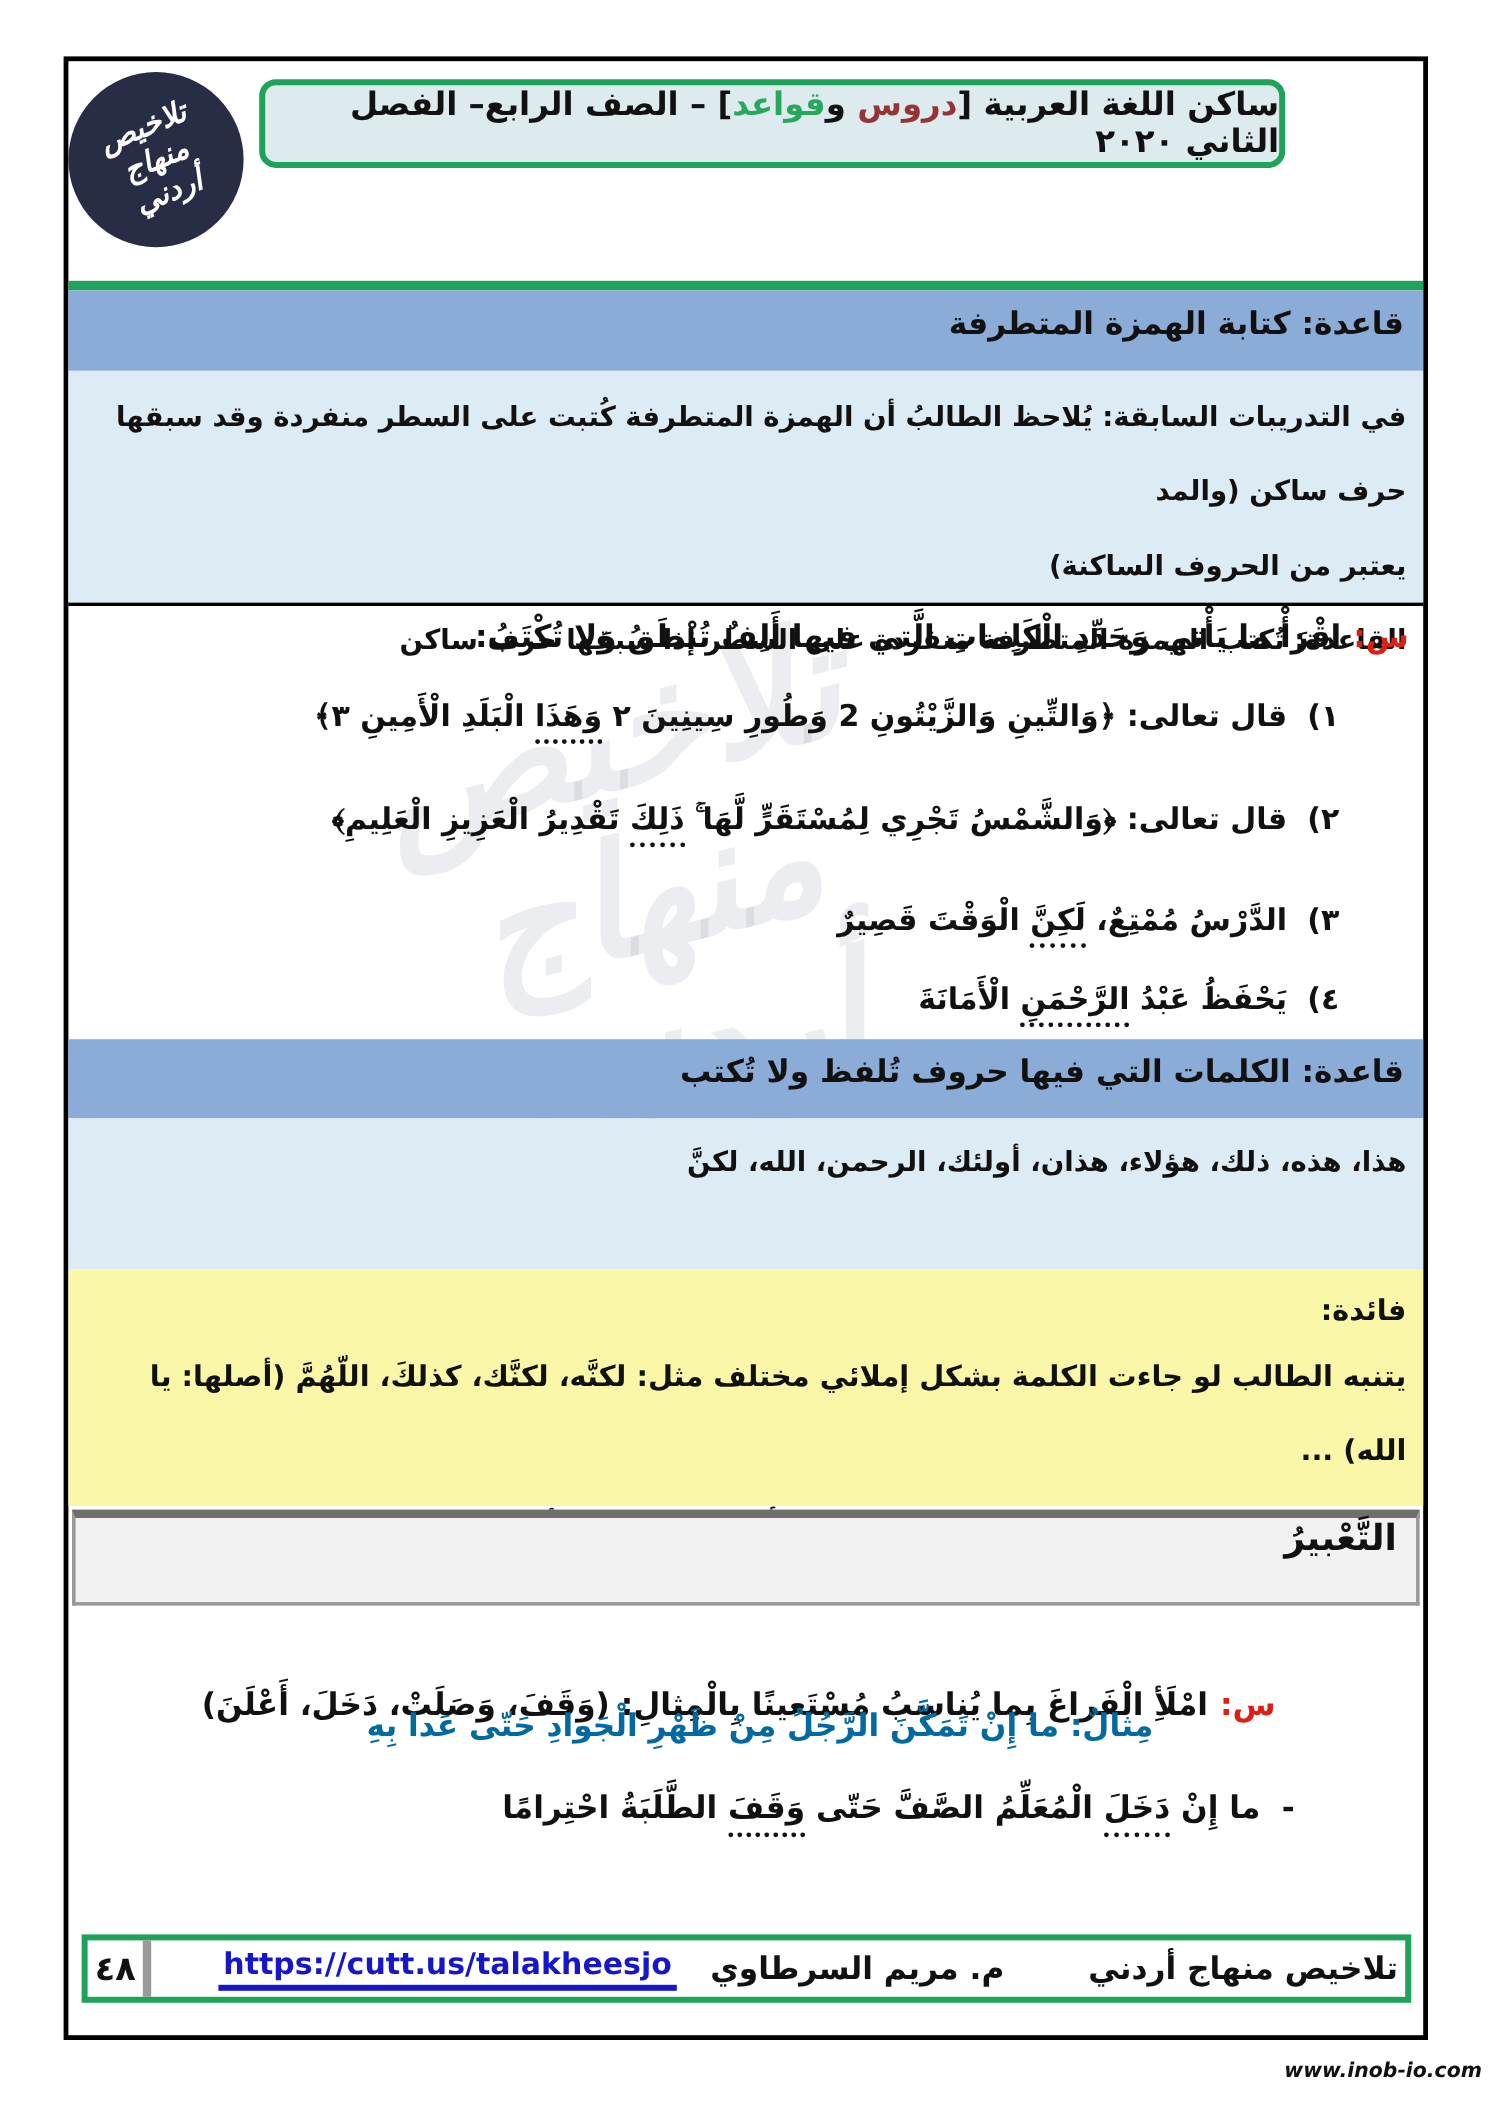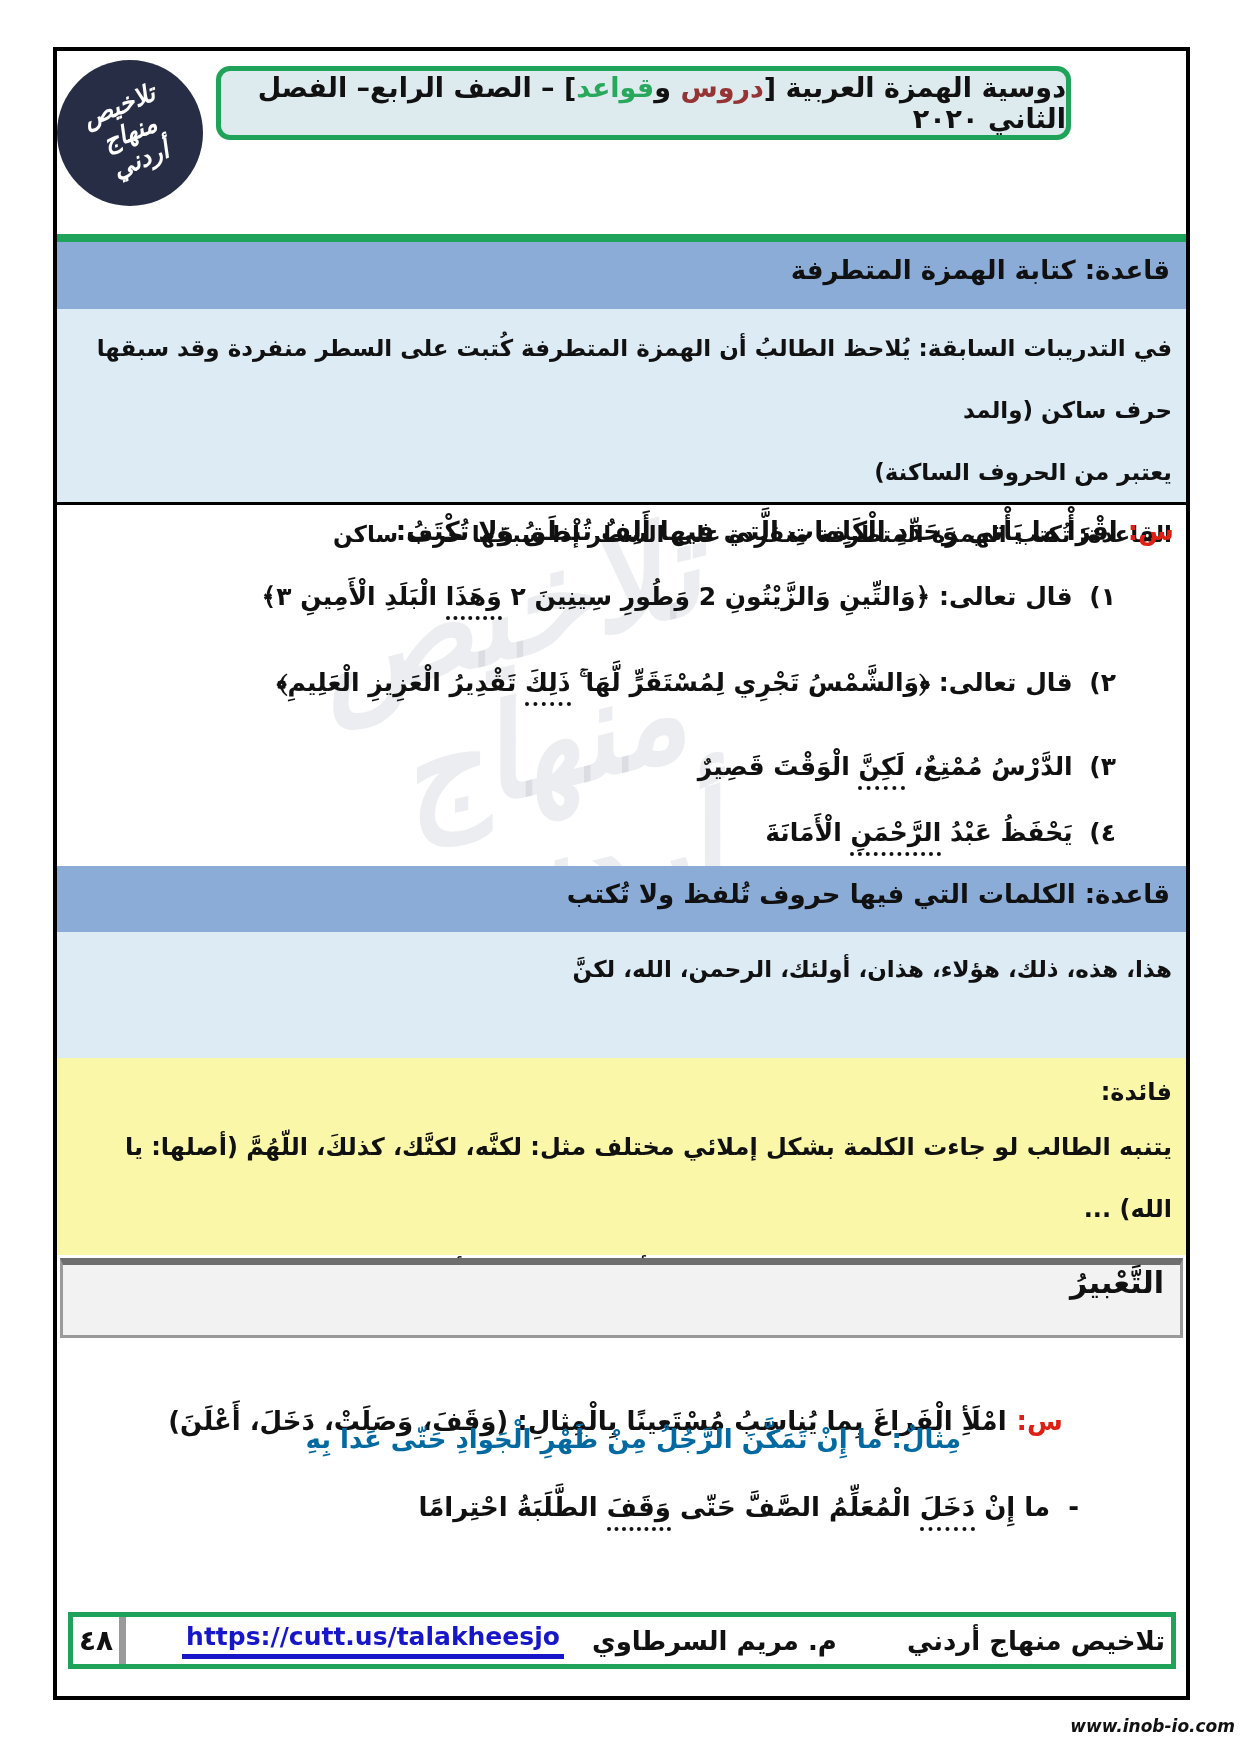--- a/index.html
+++ b/index.html
@@ -81,21 +81,21 @@
 
 <div class="abs frame"></div>
 
 <div class="abs callig">تلاخيص منهاج أردني</div>
 
 <div class="abs logo">
   <span class="logo-text">تلاخيص منهاج أردني</span>
 </div>
 
 <div class="abs header-box">
-  <span><span>دوسية الهمزة العربية [</span><span class="t-red">دروس</span><span> و</span><span class="t-green">قواعد</span><span>] – الصف الرابع– الفصل الثاني ٢٠٢٠</span></span>
+  <span><span>ساكن اللغة العربية [</span><span class="t-red">دروس</span><span> و</span><span class="t-green">قواعد</span><span>] – الصف الرابع– الفصل الثاني ٢٠٢٠</span></span>
 </div>
 
 <div class="abs stripe"></div>
 <div class="abs bar bar1">
   <span>قاعدة: كتابة الهمزة المتطرفة</span>
 </div>
 <div class="abs softbody body1">
   <div class="ln">في التدريبات السابقة: يُلاحظ الطالبُ أن الهمزة المتطرفة كُتبت على السطر منفردة وقد سبقها حرف ساكن (والمد</div>
   <div class="ln">يعتبر من الحروف الساكنة)</div>
   <div class="ln">القاعدة: تُكتب الهمزة المتطرفة منفردة على السطر إذا سبقها حرف ساكن</div>

